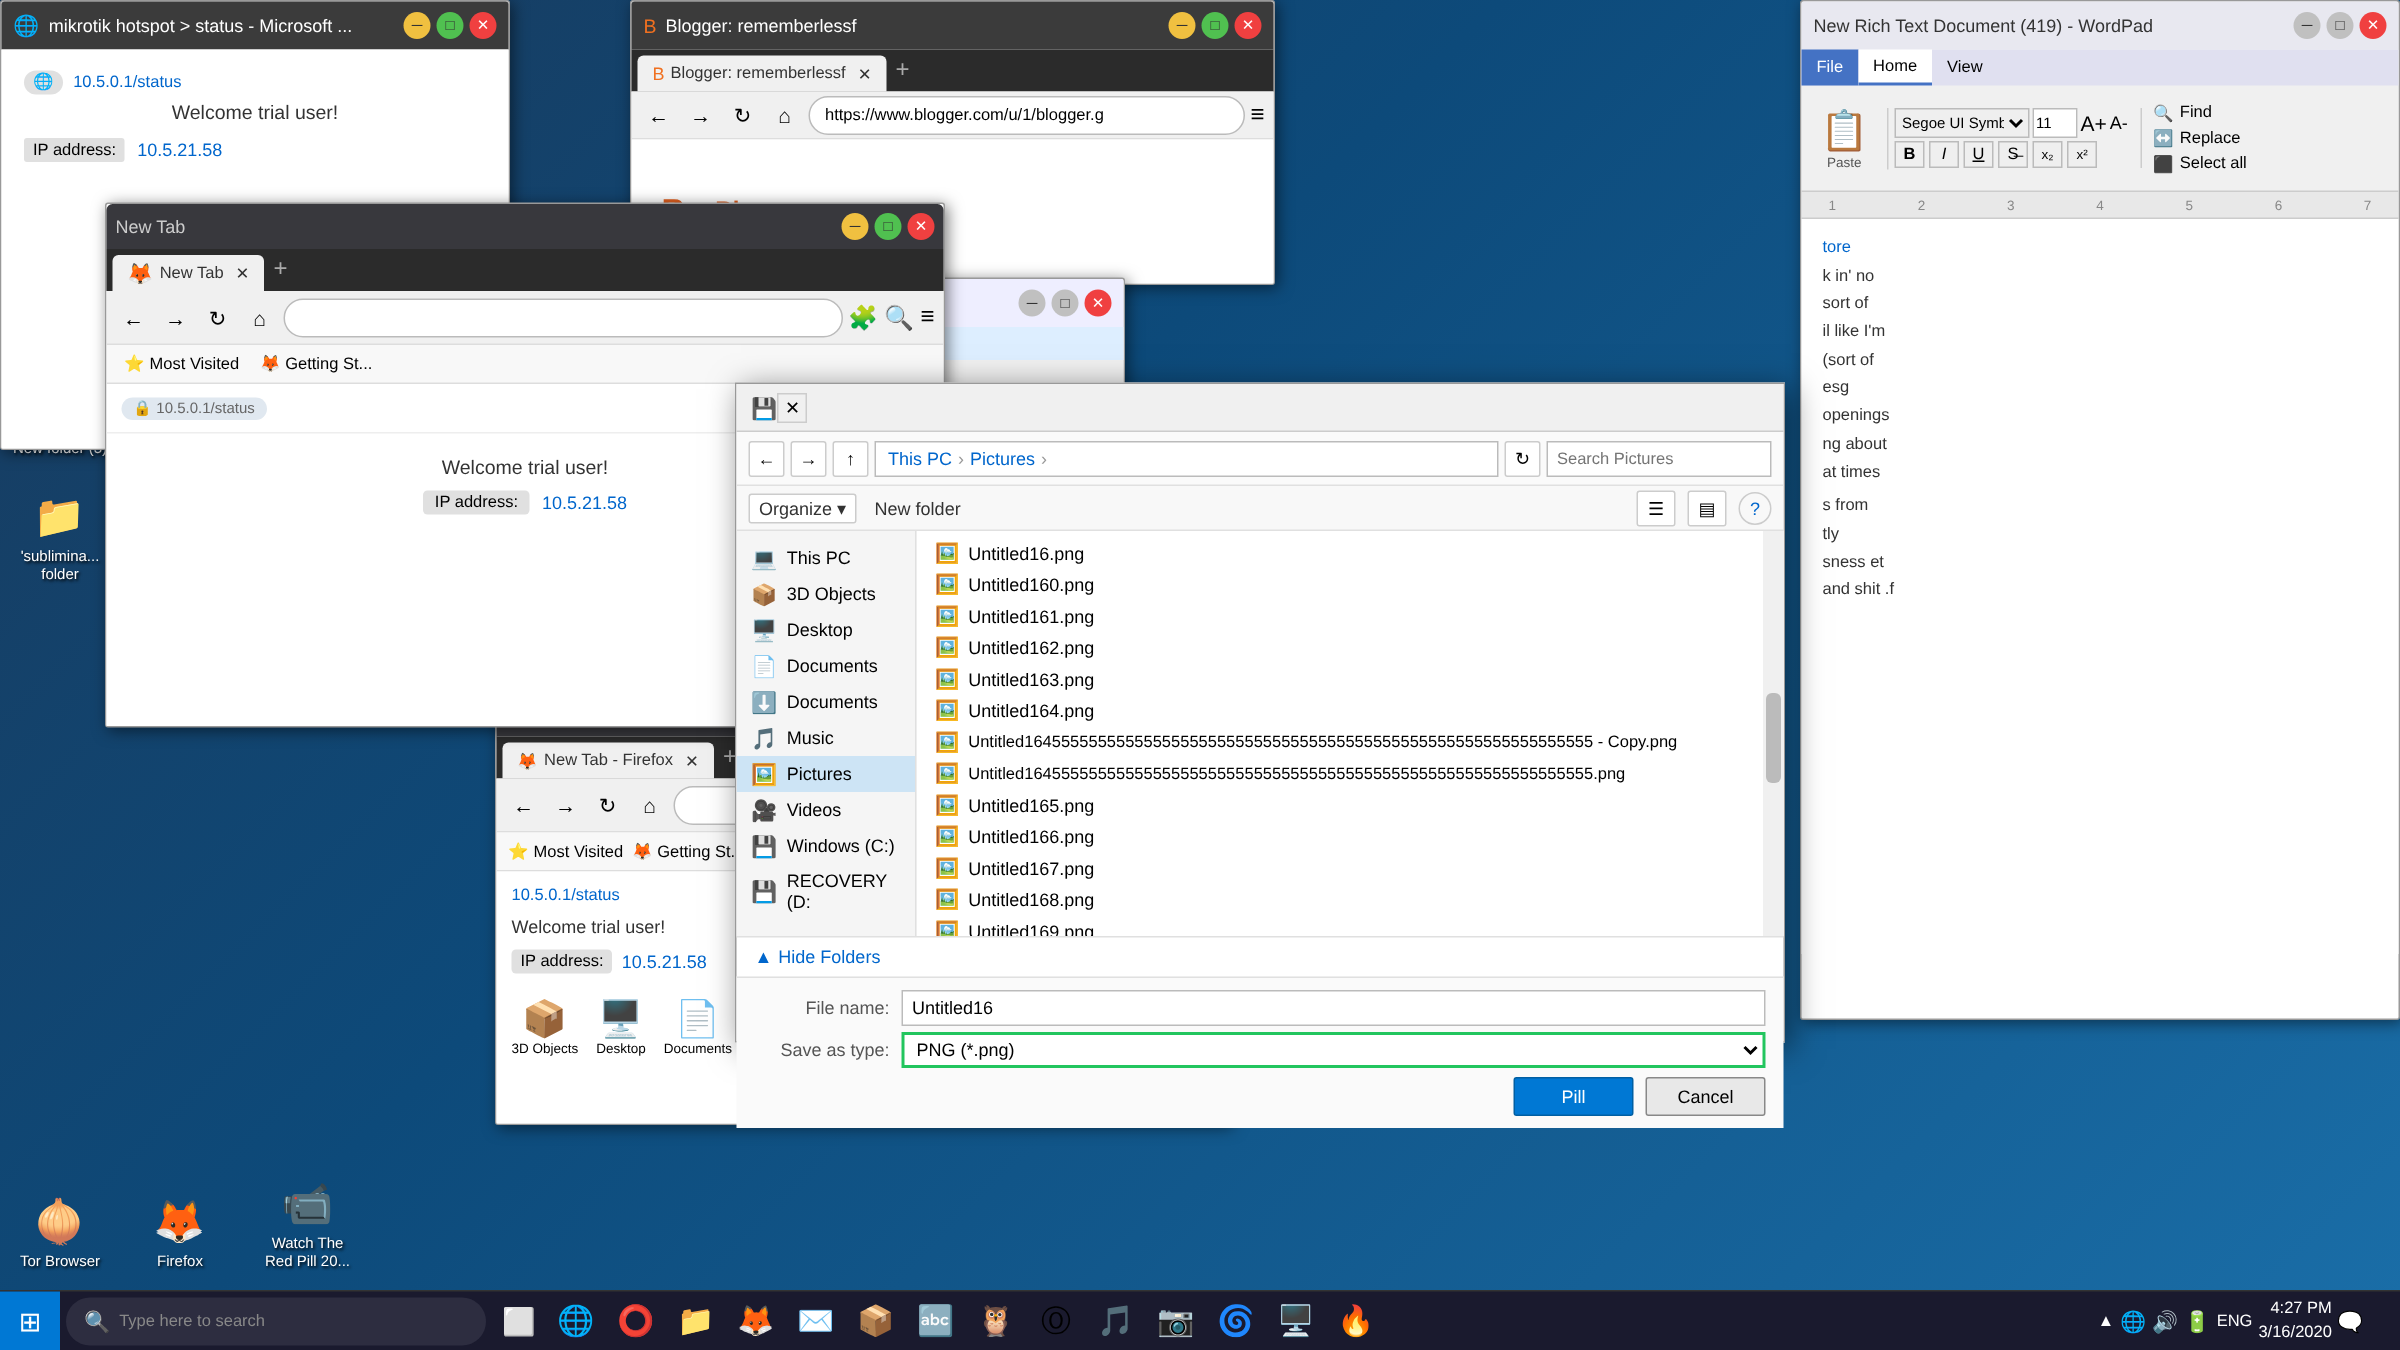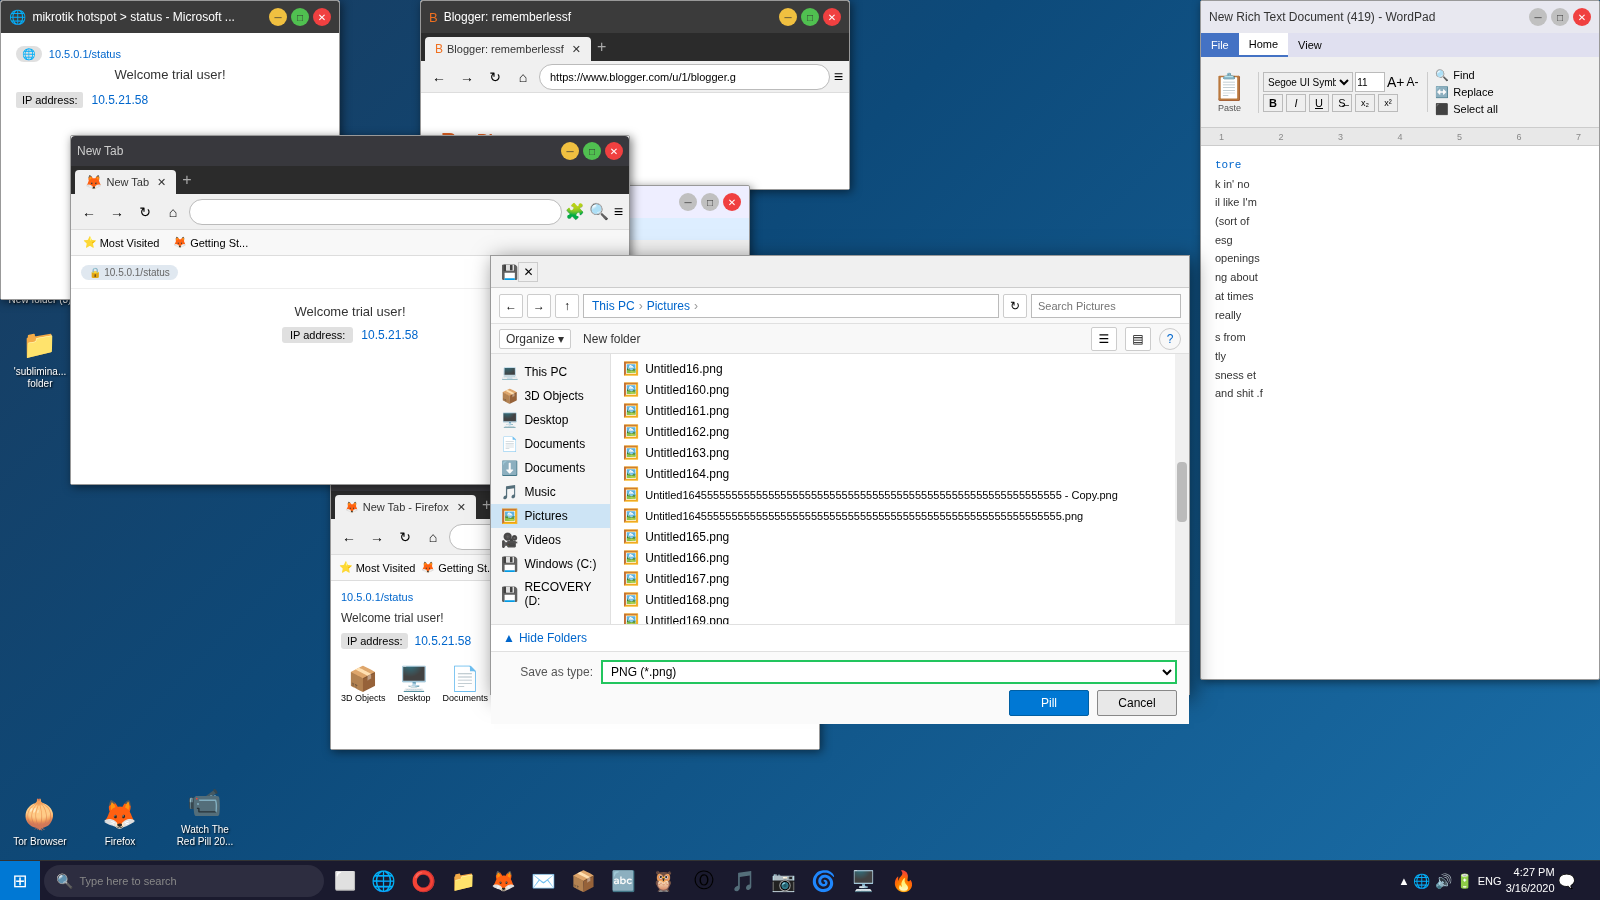--- a/index.html
+++ b/index.html
@@ -636,29 +636,29 @@
           <span>2</span>
           <span>3</span>
           <span>4</span>
           <span>5</span>
           <span>6</span>
           <span>7</span>
       </div>
     </div>
 
     <div style="background:white; flex:1; padding:10px 14px; font-size:11px; line-height:1.7; color:#333; overflow:hidden; height:calc(100% - 188px);">
-      <div style="color:#0066cc;font-family:Liberation Mono, monospace;">tore</div>
+      <div style="color:#0066cc;">tore</div>
       <div>k in' no</div>
+      <div>sort of</div>
       <div>il like I'm</div>
       <div>(sort of</div>
       <div>esg</div>
       <div>openings</div>
       <div>ng about</div>
       <div>at times</div>
-      <div>really</div>
       <div style="margin-top:4px;">s from</div>
       <div>tly</div>
       <div>sness et</div>
       <div>and shit .f</div>
     </div>
   </div>
 
   <div class="window paint-window" style="top:185px; left:230px; width:520px; height:230px; z-index:10; display:flex; flex-direction:column;">
     <div class="win-titlebar" style="background:#eef;">
       <div style="font-size:12px; color:#333; flex:1;">Untitled - Paint</div>
@@ -1007,20 +1007,24 @@
         </div>
       </div>
     </div>
 
     <div class="hide-folders-row">
       <span>▲</span>
       <span>Hide Folders</span>
     </div>
 
     <div class="dialog-footer">
+      <div class="footer-row">
+        <span class="footer-label">File name:</span>
+        <input class="footer-input" type="text" value="Untitled16" style="">
+      </div>
       <div class="footer-row">
         <span class="footer-label">Save as type:</span>
         <select class="footer-dropdown">
           <option>PNG (*.png)</option>
         </select>
       </div>
       <div class="dialog-buttons">
         <button class="dlg-btn primary">Pill</button>
         <button class="dlg-btn">Cancel</button>
       </div>

